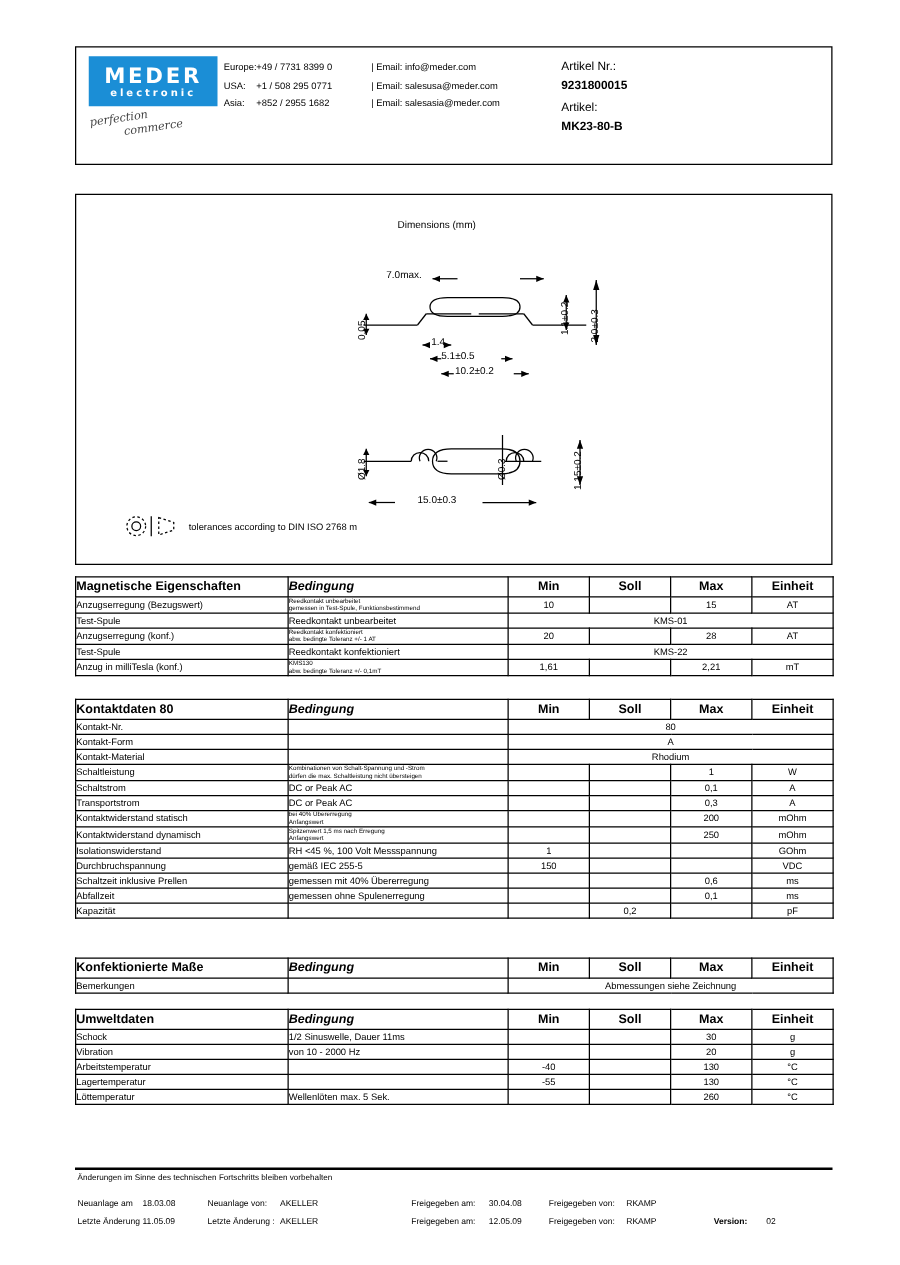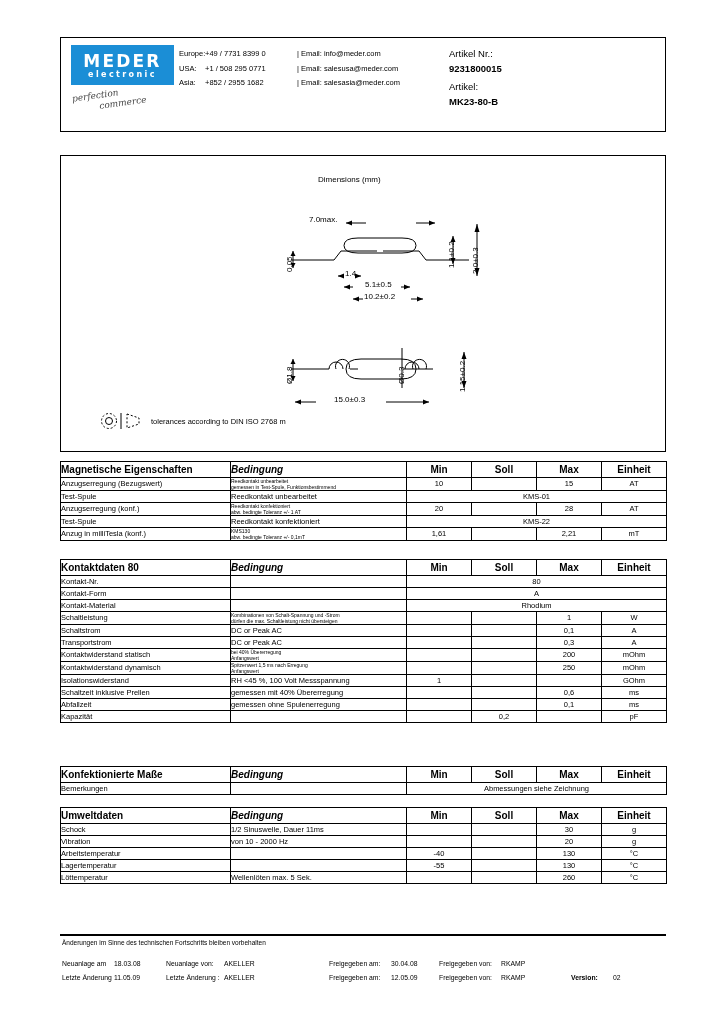--- a/index.html
+++ b/index.html
@@ -281,21 +281,21 @@
       <circle cx="48" cy="265" r="3.5" fill="none" stroke="#000" stroke-width="1"></circle>
       <line x1="60" y1="257" x2="60" y2="273" stroke="#000" stroke-width="1"></line>
       <path d="M66 258 L78 262 L78 268 L66 272 Z" fill="none" stroke="#000" stroke-width="1" stroke-dasharray="2,2"></path>
     </svg>
 
     <div class="draw-label" style="left:248px; top:59px;">7.0max.</div>
     <div class="draw-label" style="left:284px; top:113px;">1.4</div>
     <div class="draw-label vert" style="left:224px; top:116px;">0.05</div>
     <div class="draw-label vert" style="left:386px; top:112px;">1.1±0.2</div>
     <div class="draw-label vert" style="left:410px; top:118px;">2.0±0.3</div>
-    <div class="draw-label" style="left:292px; top:124px;margin-left:12px;">5.1±0.5</div>
+    <div class="draw-label" style="left:292px; top:124px;">5.1±0.5</div>
     <div class="draw-label" style="left:303px; top:136px;">10.2±0.2</div>
     <div class="draw-label vert" style="left:224px; top:228px;">Ø1.8</div>
     <div class="draw-label vert" style="left:336px; top:228px;">Ø0.3</div>
     <div class="draw-label vert" style="left:397px; top:236px;">1.15±0.2</div>
     <div class="draw-label" style="left:273px; top:239px;">15.0±0.3</div>
 
     <div class="tol-note">tolerances according to DIN ISO 2768 m</div>
   </div>
 
   <table class="spec" style="left:47px; top:461px;">
@@ -436,20 +436,28 @@
         <td class="c-num">250</td>
         <td class="c-num">mOhm</td>
       </tr>
       <tr>
         <td class="c-name">Isolationswiderstand</td>
         <td class="c-cond">RH &lt;45 %, 100 Volt Messspannung</td>
         <td class="c-num">1</td>
         <td class="c-num"></td>
         <td class="c-num"></td>
         <td class="c-num">GOhm</td>
+      </tr>
+      <tr>
+        <td class="c-name">Durchbruchspannung</td>
+        <td class="c-cond">gemäß IEC 255-5</td>
+        <td class="c-num">150</td>
+        <td class="c-num"></td>
+        <td class="c-num"></td>
+        <td class="c-num">VDC</td>
       </tr>
       <tr>
         <td class="c-name">Schaltzeit inklusive Prellen</td>
         <td class="c-cond">gemessen mit 40% Übererregung</td>
         <td class="c-num"></td>
         <td class="c-num"></td>
         <td class="c-num">0,6</td>
         <td class="c-num">ms</td>
       </tr>
       <tr>

